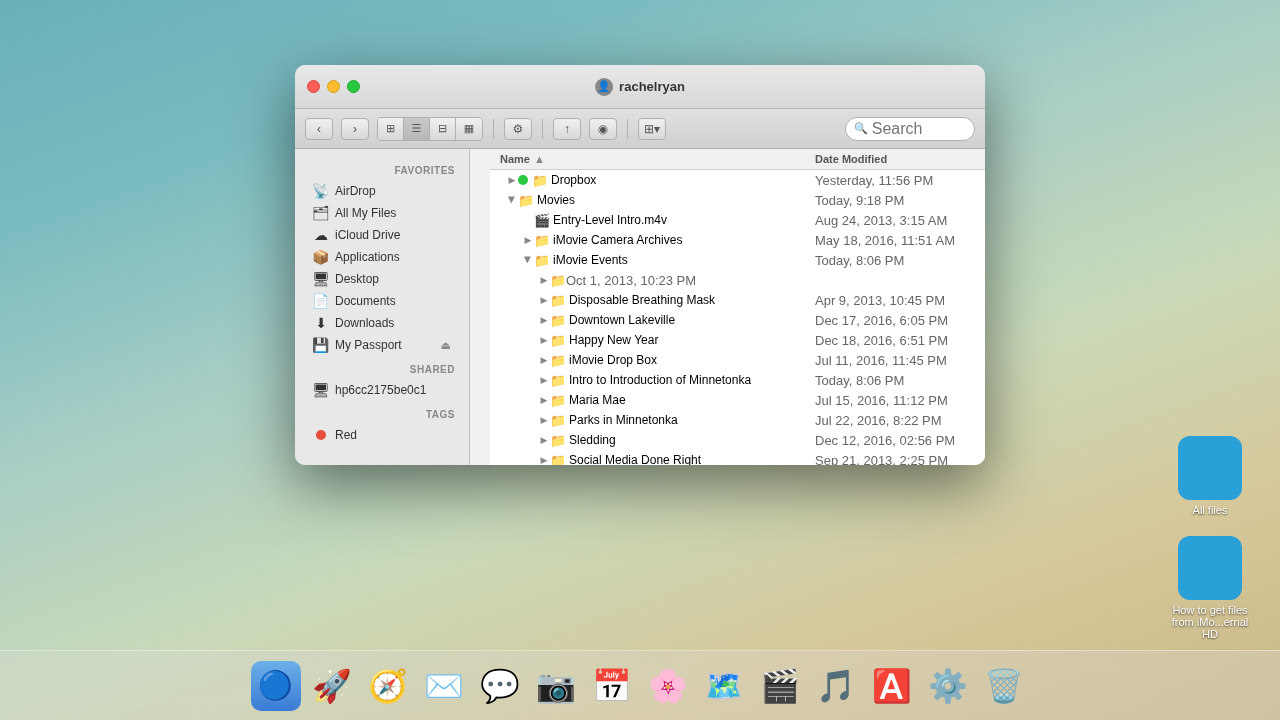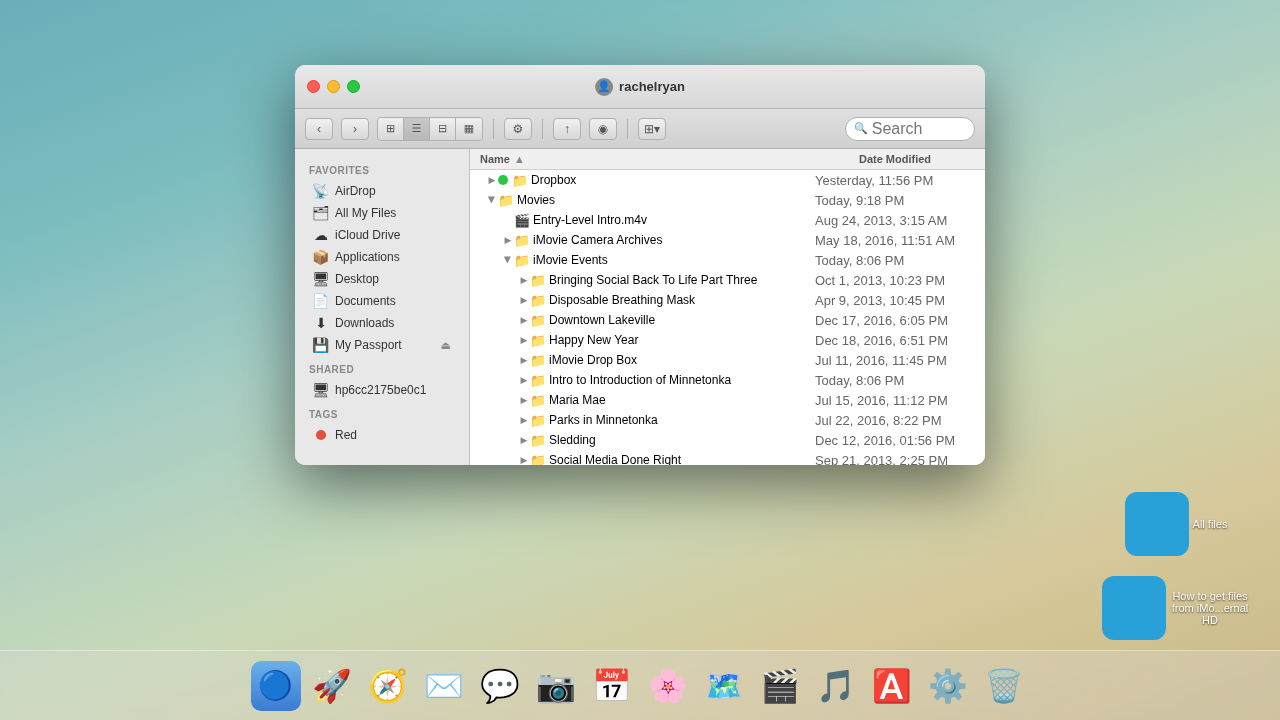--- a/index.html
+++ b/index.html
@@ -21,21 +21,21 @@
       position: absolute;
       bottom: 80px;
       right: 30px;
       display: flex;
       flex-direction: column;
       gap: 20px;
       align-items: center;
     }
     .desktop-icon {
       display: flex;
-      flex-direction: row;
+      flex-direction: column;
       align-items: center;
       gap: 4px;
       cursor: pointer;
     }
     .desktop-icon-img {
       width: 64px;
       height: 64px;
       background: #29a0d8;
       border-radius: 12px;
       display: flex;
@@ -209,20 +209,21 @@
       flex: 1;
       overflow: hidden;
     }
     
     .sidebar {
       width: 175px;
       background: #e8e8e8;
       border-right: 1px solid #c0c0c0;
       overflow-y: auto;
       padding: 8px 0;
+      text-align: right;
     }
     .sidebar-section-label {
       font-size: 10px;
       font-weight: 700;
       color: #888;
       text-transform: uppercase;
       padding: 8px 14px 4px;
       letter-spacing: 0.5px;
     }
     .sidebar-item {
@@ -243,20 +244,21 @@
       align-items: center;
       justify-content: center;
       font-size: 14px;
       flex-shrink: 0;
     }
     
     .file-list {
       flex: 1;
       overflow-y: auto;
       background: white;
+      margin-left: 20px;
     }
     .file-list-header {
       display: flex;
       align-items: center;
       padding: 4px 10px;
       background: #f0f0f0;
       border-bottom: 1px solid #d0d0d0;
       position: sticky;
       top: 0;
     }
@@ -267,21 +269,21 @@
       color: #555;
       display: flex;
       align-items: center;
       gap: 4px;
     }
     .col-date {
       width: 160px;
       font-size: 11px;
       font-weight: 600;
       color: #555;
-      text-align: center;
+      text-align: left;
     }
     .file-row {
       display: flex;
       align-items: center;
       padding: 1px 10px;
       cursor: pointer;
       min-height: 20px;
     }
     .file-indent {
       display: flex;
@@ -530,21 +532,20 @@
         <span class="file-name">iMovie Events</span>
         <span class="file-date">Today, 8:06 PM</span>
       </div>
 
       <div class="file-row">
         <div class="file-indent">
           <div style="width:36px;"></div>
           <div class="disclosure-arrow">▶</div>
         </div>
         <div class="file-icon folder-icon">📁</div>
-        <span class="file-name">Bringing Social Back To Life Part Three</span>
         <span class="file-date">Oct 1, 2013, 10:23 PM</span>
       </div>
       <div class="file-row">
         <div class="file-indent">
             <div style="width:36px;"></div>
             <div class="disclosure-arrow">▶</div>
           </div>
         <div class="file-icon folder-icon">📁</div>
         <span class="file-name">Disposable Breathing Mask</span>
         <span class="file-date">Apr 9, 2013, 10:45 PM</span>
@@ -603,21 +604,21 @@
         <span class="file-name">Parks in Minnetonka</span>
         <span class="file-date">Jul 22, 2016, 8:22 PM</span>
       </div>
       <div class="file-row">
         <div class="file-indent">
             <div style="width:36px;"></div>
             <div class="disclosure-arrow">▶</div>
           </div>
         <div class="file-icon folder-icon">📁</div>
         <span class="file-name">Sledding</span>
-        <span class="file-date">Dec 12, 2016, 01:56 PM</span>
+        <span class="file-date">Dec 12, 2016, 02:56 PM</span>
       </div>
       <div class="file-row">
         <div class="file-indent">
             <div style="width:36px;"></div>
             <div class="disclosure-arrow">▶</div>
           </div>
         <div class="file-icon folder-icon">📁</div>
         <span class="file-name">Social Media Done Right</span>
         <span class="file-date">Sep 21, 2013, 2:25 PM</span>
       </div>

